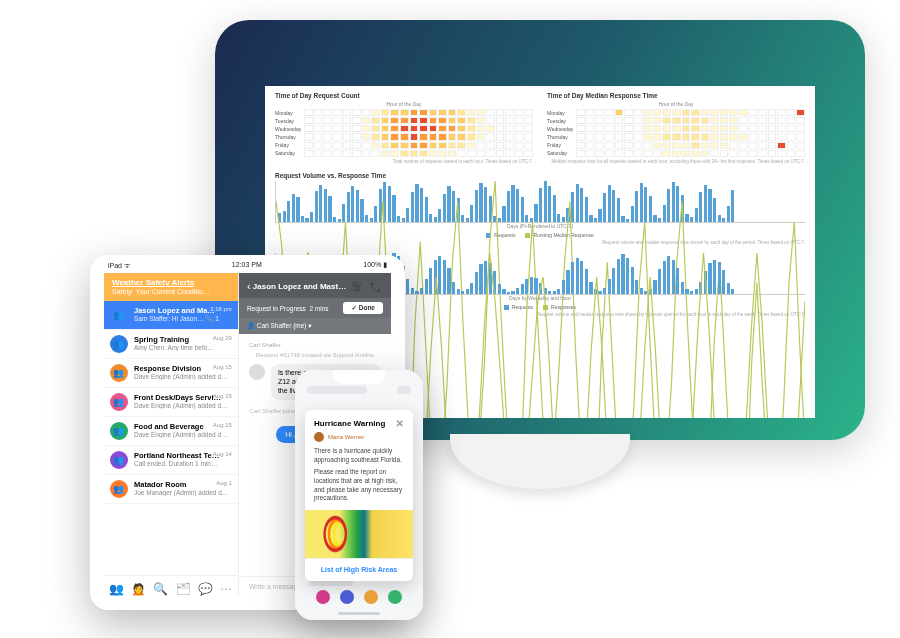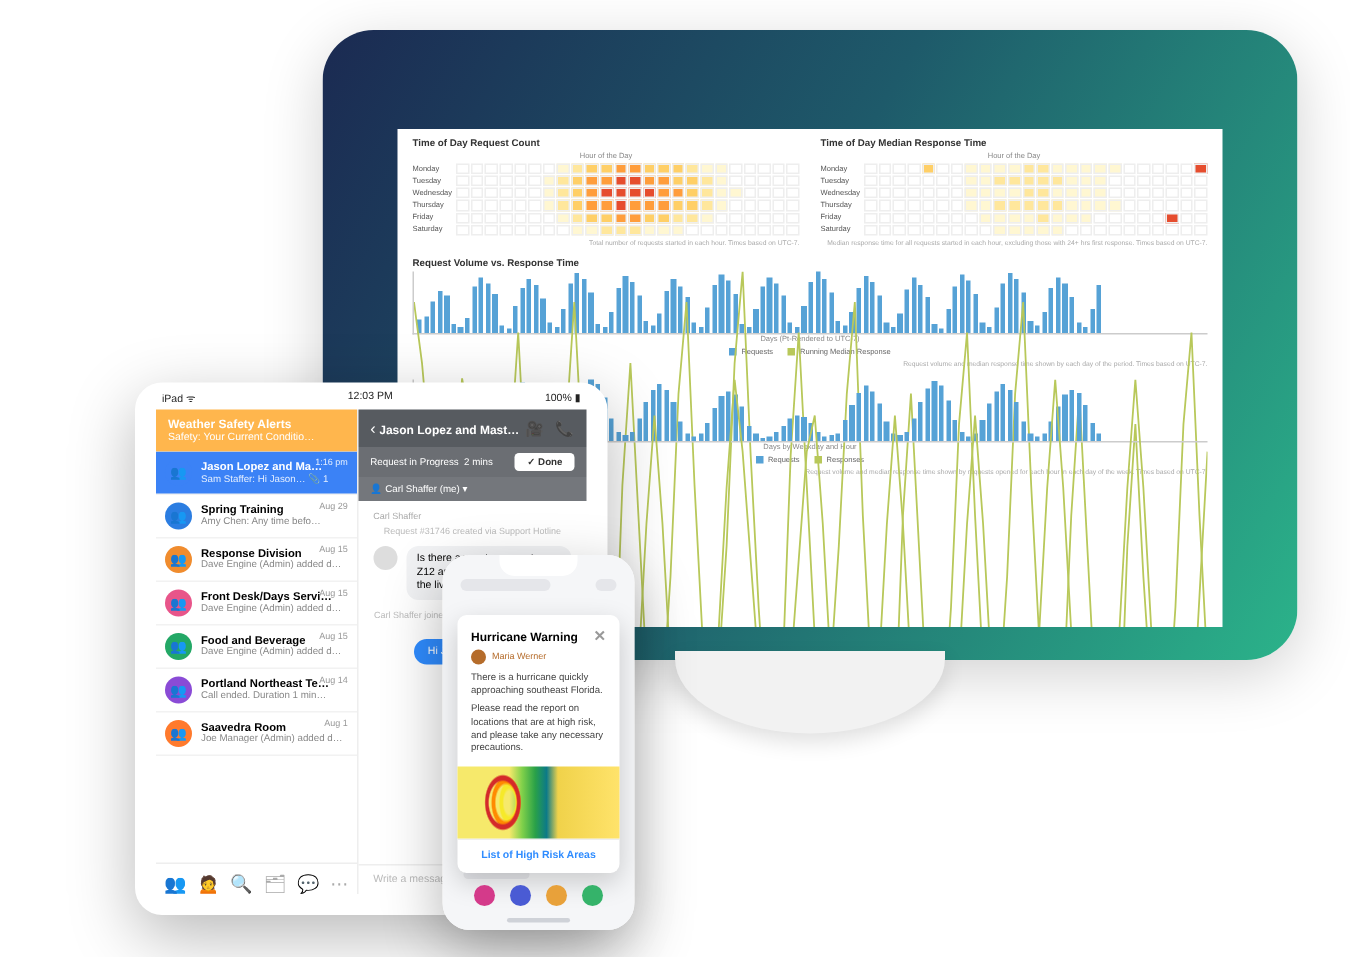--- a/index.html
+++ b/index.html
@@ -37,21 +37,21 @@
 
   
   .tablet { position:absolute; left:90px; top:255px; width:315px; height:355px; background:#fff; border-radius:18px; box-shadow:0 14px 44px rgba(0,0,0,.28); padding:18px 14px 14px; display:flex; gap:0; overflow:hidden; }
   .t-status { position:absolute; top:6px; left:18px; right:18px; font-size:7px; color:#222; display:flex; justify-content:space-between; }
   .t-left { width:47%; display:flex; flex-direction:column; border-right:1px solid #eee; height:100%; }
   .t-left-head { display:flex; align-items:center; gap:6px; font-size:10px; font-weight:600; padding:3px 4px 6px; }
   .t-search { width:13px; height:13px; border:1.5px solid #888; border-radius:50%; position:relative; }
   .t-search::after{content:"";position:absolute;width:5px;height:1.5px;background:#888;bottom:-2px;right:-3px;transform:rotate(45deg);}
   .t-compose { margin-left:auto; color:#888; font-size:12px; }
   .t-banner { background:#ffb64d; color:#fff; padding:5px 8px; font-size:7px; line-height:1.2; }
-  .t-banner-title{font-weight:700;font-size:8px;}
+  .t-banner-title{font-weight:700;font-size:8px;text-decoration:underline;}
   .conv-list { flex:1; overflow:hidden; }
   .conv { display:flex; align-items:flex-start; gap:6px; padding:5px 6px; border-bottom:1px solid #f2f2f2; font-size:7px; position:relative; }
   .conv .av { width:18px; height:18px; border-radius:50%; flex:none; display:flex; align-items:center; justify-content:center; font-size:9px; color:#fff; font-weight:700; }
   .conv .txt { flex:1; min-width:0; }
   .conv .name { font-weight:600; font-size:7.5px; white-space:nowrap; overflow:hidden; text-overflow:ellipsis;}
   .conv .sub { color:#888; font-size:6.5px; white-space:nowrap; overflow:hidden; text-overflow:ellipsis;}
   .conv .time { position:absolute; top:5px; right:6px; font-size:6px; color:#999; }
   .conv.first { padding-top:7px; }
   .conv.sel { background:#3b82f6; color:#fff; }
   .conv.sel .sub,.conv.sel .time{color:#e3eeff;}
@@ -716,21 +716,21 @@
           <div class="av" style="background:#8a4bd6">👥</div>
           <div class="txt">
             <div class="name">Portland Northeast Te…</div>
             <div class="sub">Call ended. Duration 1 min…</div>
           </div>
           <div class="time">Aug 14</div>
         </div>
         <div class="conv">
           <div class="av" style="background:#ff7a2d">👥</div>
           <div class="txt">
-            <div class="name">Saavedra Room</div>
+            <div class="name">Matador Room</div>
             <div class="sub">Joe Manager (Admin) added d…</div>
           </div>
           <div class="time">Aug 1</div>
         </div>
       </div>
     <div class="t-nav">
       <span>👥</span>
       <span>🙍</span>
       <span>🔍</span>
       <span>🗂</span>

